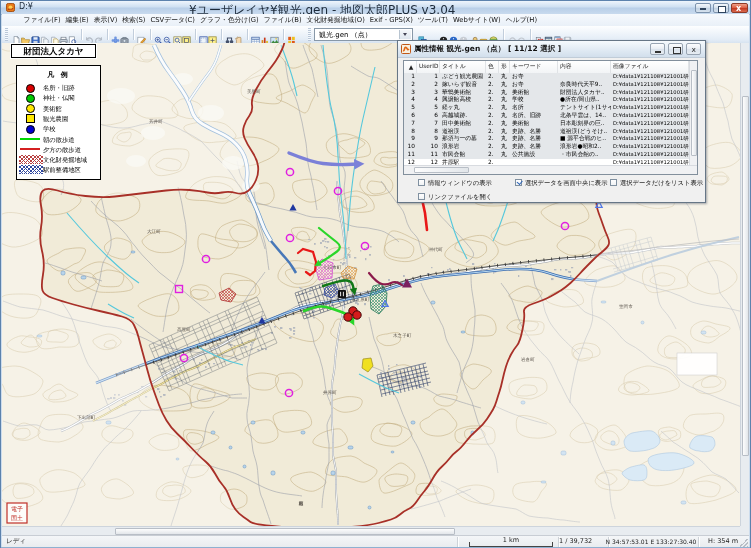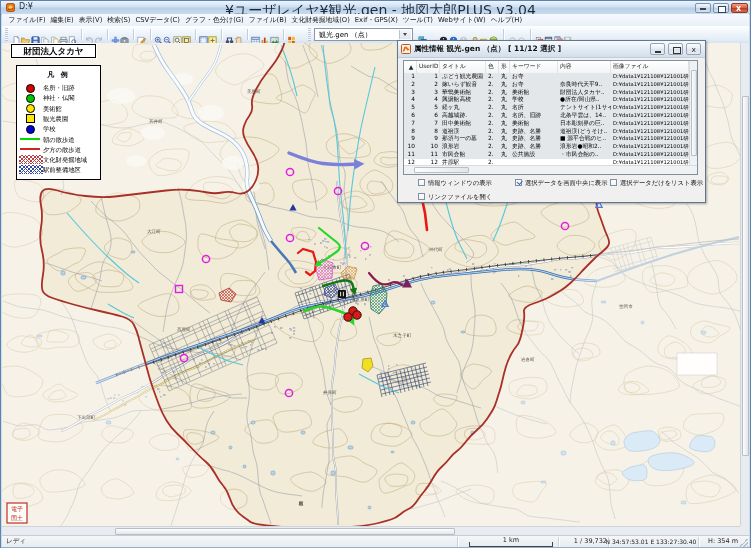--- a/index.html
+++ b/index.html
@@ -2,30 +2,30 @@
 <html><head>
 <meta charset="utf-8">
 <style>
   html,body{margin:0;padding:0;}
   body{width:751px;height:548px;position:relative;overflow:hidden;font-family:"DejaVu Sans",sans-serif;background:#b0c8e0;}
   
   #win{position:absolute;inset:0;border:1px solid #5c82ad;background:#ccdced;}
   #titlebar{position:absolute;left:0;top:0;right:0;height:13px;background:linear-gradient(#eef5fc,#cfe0f2 45%,#b9cfe8 55%,#c8daee);border-bottom:1px solid #a3bcd8;}
   #title-icon{position:absolute;left:5px;top:2px;width:9px;height:9px;}
   #title-left{position:absolute;left:18px;top:1px;font-size:8px;color:#1c2a3a;}
-  #title-main{position:absolute;left:188px;top:1px;font-size:14px;color:#1c2a3a;white-space:nowrap;overflow:hidden;max-width:480px;margin-left:36px;}
+  #title-main{position:absolute;left:188px;top:1px;font-size:12px;color:#1c2a3a;white-space:nowrap;overflow:hidden;max-width:480px;}
   .winbtn{position:absolute;top:2px;height:10px;border-radius:2px;border:1px solid #7d93ad;background:linear-gradient(#f4f8fc,#d3dfeb 50%,#bfd0e2 50%,#d7e2ee);box-sizing:border-box;}
   #btn-min{left:694px;width:16px;} #btn-max{left:712px;width:16px;} 
   #btn-close{left:730px;width:17px;background:linear-gradient(#f0a088,#dd6146 45%,#c43a22 55%,#d96a50);border-color:#8e3a28;}
   #btn-min i,#btn-max i,#btn-close i{position:absolute;font-style:normal;}
   .glyph-min{left:4px;top:4px;width:6px;height:2px;background:#30455e;}
   .glyph-max{left:4px;top:2px;width:6px;height:5px;border:1px solid #30455e;background:#fff;}
   .glyph-x{left:4px;top:0;color:#fff;font-size:8px;font-weight:bold;line-height:10px;}
   
-  #menubar{position:absolute;left:1px;right:1px;top:13px;height:12px;overflow:hidden;background:linear-gradient(#f6f9fd,#e9f0f8);border-bottom:1px solid #d7e1ec;display:flex;align-items:center;padding-left:4px;}
+  #menubar{position:absolute;left:1px;right:1px;top:13px;height:12px;overflow:hidden;background:linear-gradient(#f6f9fd,#e9f0f8);border-bottom:1px solid #d7e1ec;display:flex;align-items:center;padding-left:19px;}
   .menu-item{font-size:6.8px;color:#111;padding:0 2.5px;line-height:12px;white-space:nowrap;}
   
   #toolbar{position:absolute;left:1px;right:1px;top:25px;height:17px;background:linear-gradient(#fdfeff,#e3ecf6 80%,#d7e3f0);border-bottom:1px solid #b6c6d8;}
   .tbicon{position:absolute;top:4px;width:9px;height:9px;}
   .tbsep{position:absolute;top:3px;width:1px;height:11px;background:#c2cedc;border-right:1px solid #fff;}
   .tbgrip{position:absolute;top:2px;width:3px;height:13px;background:repeating-linear-gradient(#b9c7d8 0 1px,#f5f9fd 1px 2px);}
   #layer-combo{position:absolute;left:312px;top:2px;width:99px;height:13px;background:#fff;border:1px solid #8898a8;box-sizing:border-box;}
   #layer-combo .val{position:absolute;left:4px;top:1px;font-size:7px;color:#000;white-space:nowrap;}
   #layer-combo .drop{position:absolute;right:1px;top:1px;width:11px;height:9px;background:linear-gradient(#f4f7fa,#dde5ee);border-left:1px solid #b8c4d0;}
   #layer-combo .drop:after{content:"";position:absolute;left:3px;top:3px;border:2.5px solid transparent;border-top:3.5px solid #445;}
@@ -38,21 +38,21 @@
   #sbcorner{left:739px;top:525px;width:9px;height:9px;}
   .sb-thumb{position:absolute;background:linear-gradient(90deg,#fdfdfd,#e2e6ea);border:1px solid #b8bec6;border-radius:1px;box-sizing:border-box;}
   #vsb .sb-thumb{left:1px;width:7px;top:53px;height:360px;background:linear-gradient(90deg,#fdfdfd,#e2e6ea);}
   #hsb .sb-thumb{top:1px;height:7px;left:113px;width:340px;background:linear-gradient(#fdfdfd,#e2e6ea);}
   .sb-arrow{position:absolute;width:0;height:0;}
   
   #statusbar{position:absolute;left:1px;right:1px;top:534px;height:12px;background:linear-gradient(#f4f6f8,#e8ebee);border-top:1px solid #c8cdd4;font-size:6.5px;color:#222;}
   #statusbar .sep{position:absolute;top:1px;bottom:1px;width:1px;background:#cdd2d8;border-right:1px solid #fff;}
   #bottomborder{position:absolute;left:0;right:0;top:546px;height:2px;background:linear-gradient(#9fc0dc,#5c82ad);}
   #status-ready{position:absolute;left:4px;top:1px;}
-  #status-zoom{position:absolute;left:557px;width:48px;top:1px;text-align:right;}
+  #status-zoom{position:absolute;left:557px;width:48px;top:1px;text-align:left;}
   #status-coords{position:absolute;left:603px;width:92px;top:1.5px;text-align:center;white-space:nowrap;font-size:6px;}
   #status-elev{position:absolute;left:697px;width:48px;top:1px;text-align:center;}
   #scalebar{position:absolute;left:462px;top:0;width:94px;height:12px;}
   #scalebar .lbl{position:absolute;left:0;width:100%;text-align:center;top:0px;}
   #scalebar .bar{position:absolute;left:5px;right:5px;bottom:1px;height:4px;border:1px solid #444;border-top:none;}
   #resize-grip{position:absolute;right:1px;top:2px;width:9px;height:9px;background:
     linear-gradient(135deg,transparent 50%,#b8bec6 50%,#b8bec6 57%,transparent 57%,transparent 71%,#b8bec6 71%,#b8bec6 78%,transparent 78%,transparent 92%,#b8bec6 92%);}
   
   #map-title-box{position:absolute;left:10px;top:43px;width:83px;height:12px;background:#fff;border:1px solid #000;box-shadow:0 0 0 1px #fff;}
   #map-title-box span{display:block;font-size:8.5px;font-weight:bold;color:#000;line-height:12px;text-align:center;white-space:nowrap;overflow:hidden;}

